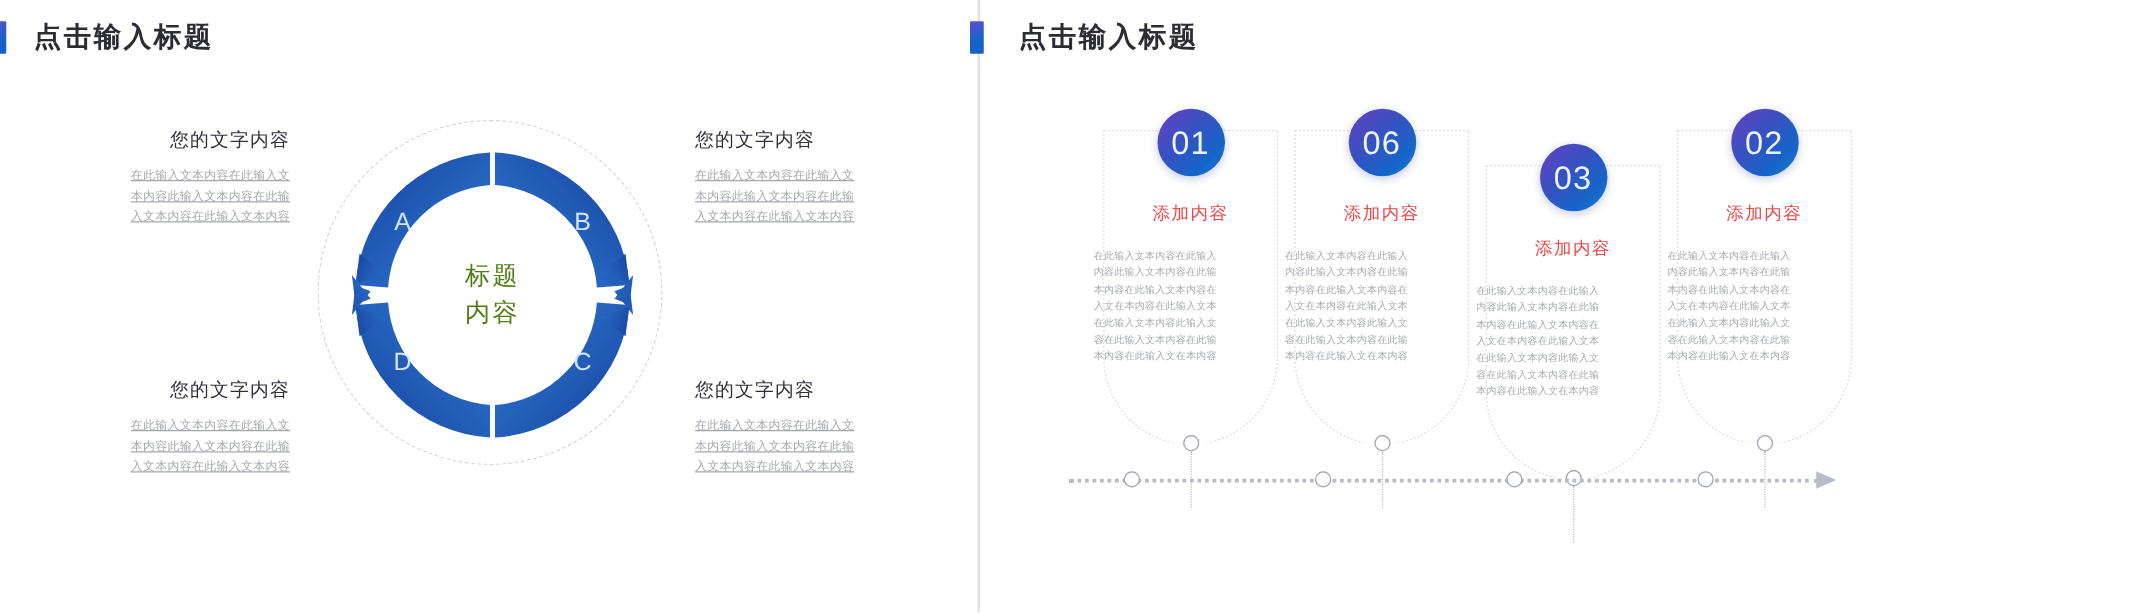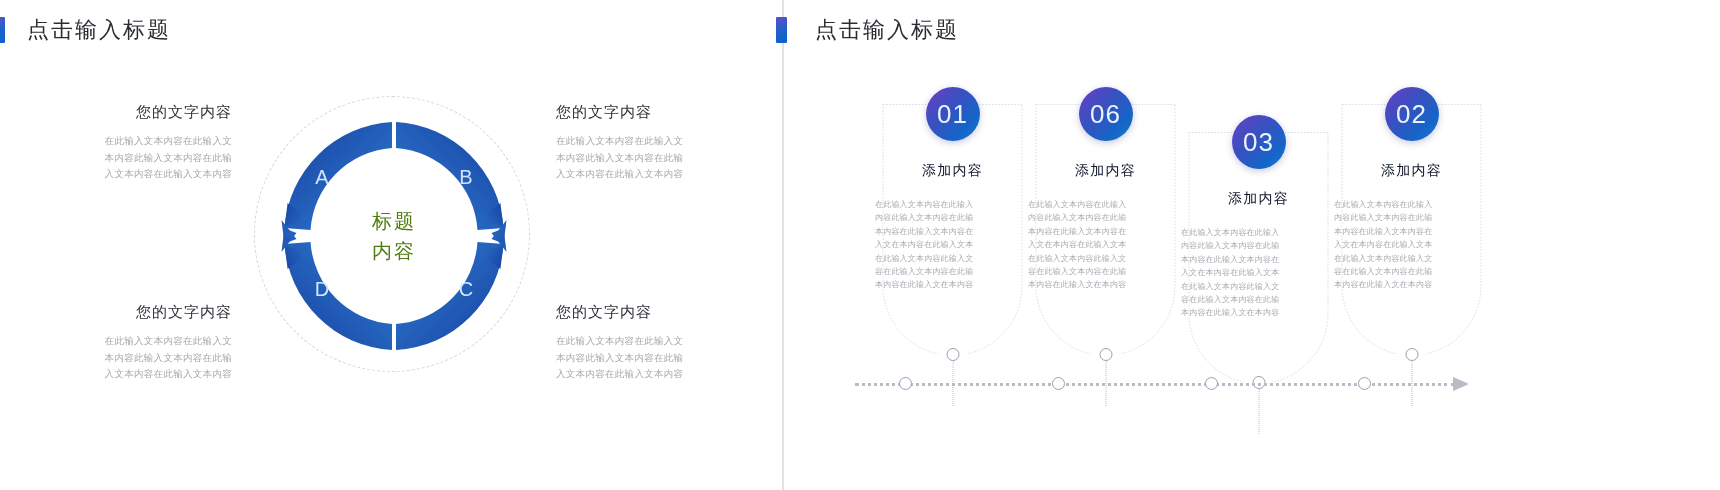--- a/index.html
+++ b/index.html
@@ -50,21 +50,21 @@
     border-radius: 1px;
     background: linear-gradient(160deg, #5c4fd0 0%, #1a62c9 55%, #1160cc 100%);
     flex: 0 0 auto;
   }
   .header-title {
     margin-left: 22px;
     font-size: 22px;
     color: #2c2c33;
     letter-spacing: 2px;
     white-space: nowrap;
-    font-weight: 400;
+    font-weight: 700;
   }
   .header-right .header-title { margin-left: 28px; }
 
   
   .txt-block {
     position: absolute;
     width: 210px;
   }
   .txt-block .tb-title {
     font-size: 15px;
@@ -73,20 +73,21 @@
     letter-spacing: 1px;
     margin-bottom: 11px;
     white-space: nowrap;
   }
   .txt-block .tb-line {
     font-size: 9.5px;
     color: #a6a8ae;
     line-height: 16.5px;
     letter-spacing: .3px;
     white-space: nowrap;
+    text-decoration: underline;
   }
 
   .block-tl { left: 22px;  top: 103px; text-align: right; }
   .block-bl { left: 22px;  top: 303px; text-align: right; }
   .block-tr { left: 556px; top: 103px; text-align: left; }
   .block-br { left: 556px; top: 303px; text-align: left; }
 
   
   .ring-wrap {
     position: absolute;
@@ -173,21 +174,21 @@
     letter-spacing: 1px;
     font-weight: 400;
   }
   .card-title {
     position: absolute;
     top: 58px;
     left: 0;
     width: 155px;
     text-align: center;
     font-size: 14px;
-    color: #0f172a;
+    color: #ef4444;
     letter-spacing: 1.2px;
     font-weight: 400;
   }
   .card-body {
     position: absolute;
     top: 94px;
     left: 0;
     width: 155px;
     text-align: left;
   }

